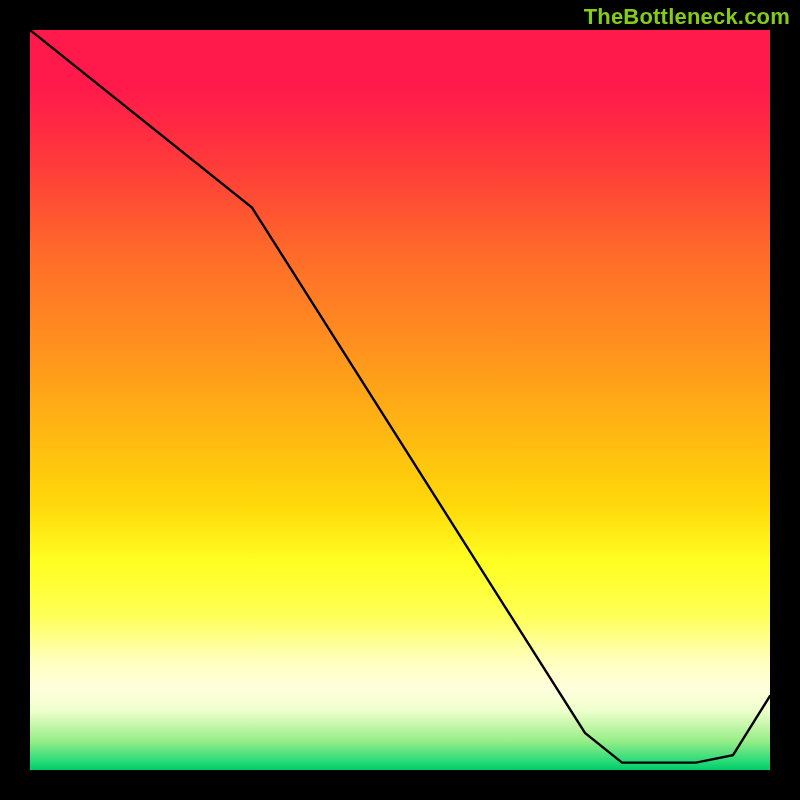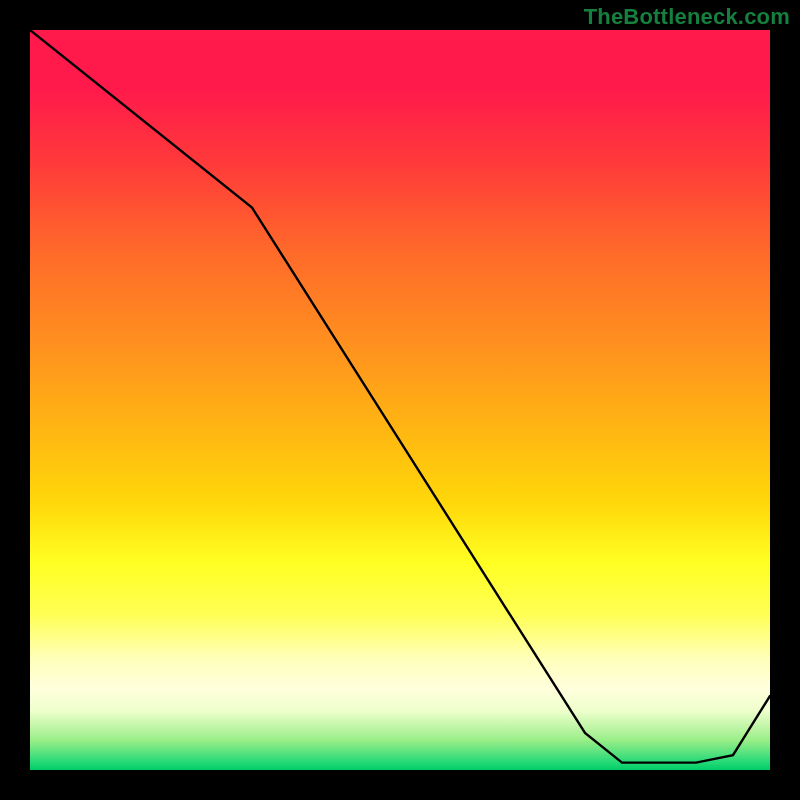--- a/index.html
+++ b/index.html
@@ -14,21 +14,21 @@
   .frame {
     position: relative;
     width: 800px;
     height: 800px;
     background: #000;
   }
   .watermark {
     position: absolute;
     top: 4px;
     right: 10px;
-    color: #15803d;
+    color: #84cc16;
     font-size: 22px;
     font-weight: 600;
     letter-spacing: 0.2px;
     user-select: none;
   }
   .plot-area {
     position: absolute;
     left: 30px;
     top: 30px;
     width: 740px;

